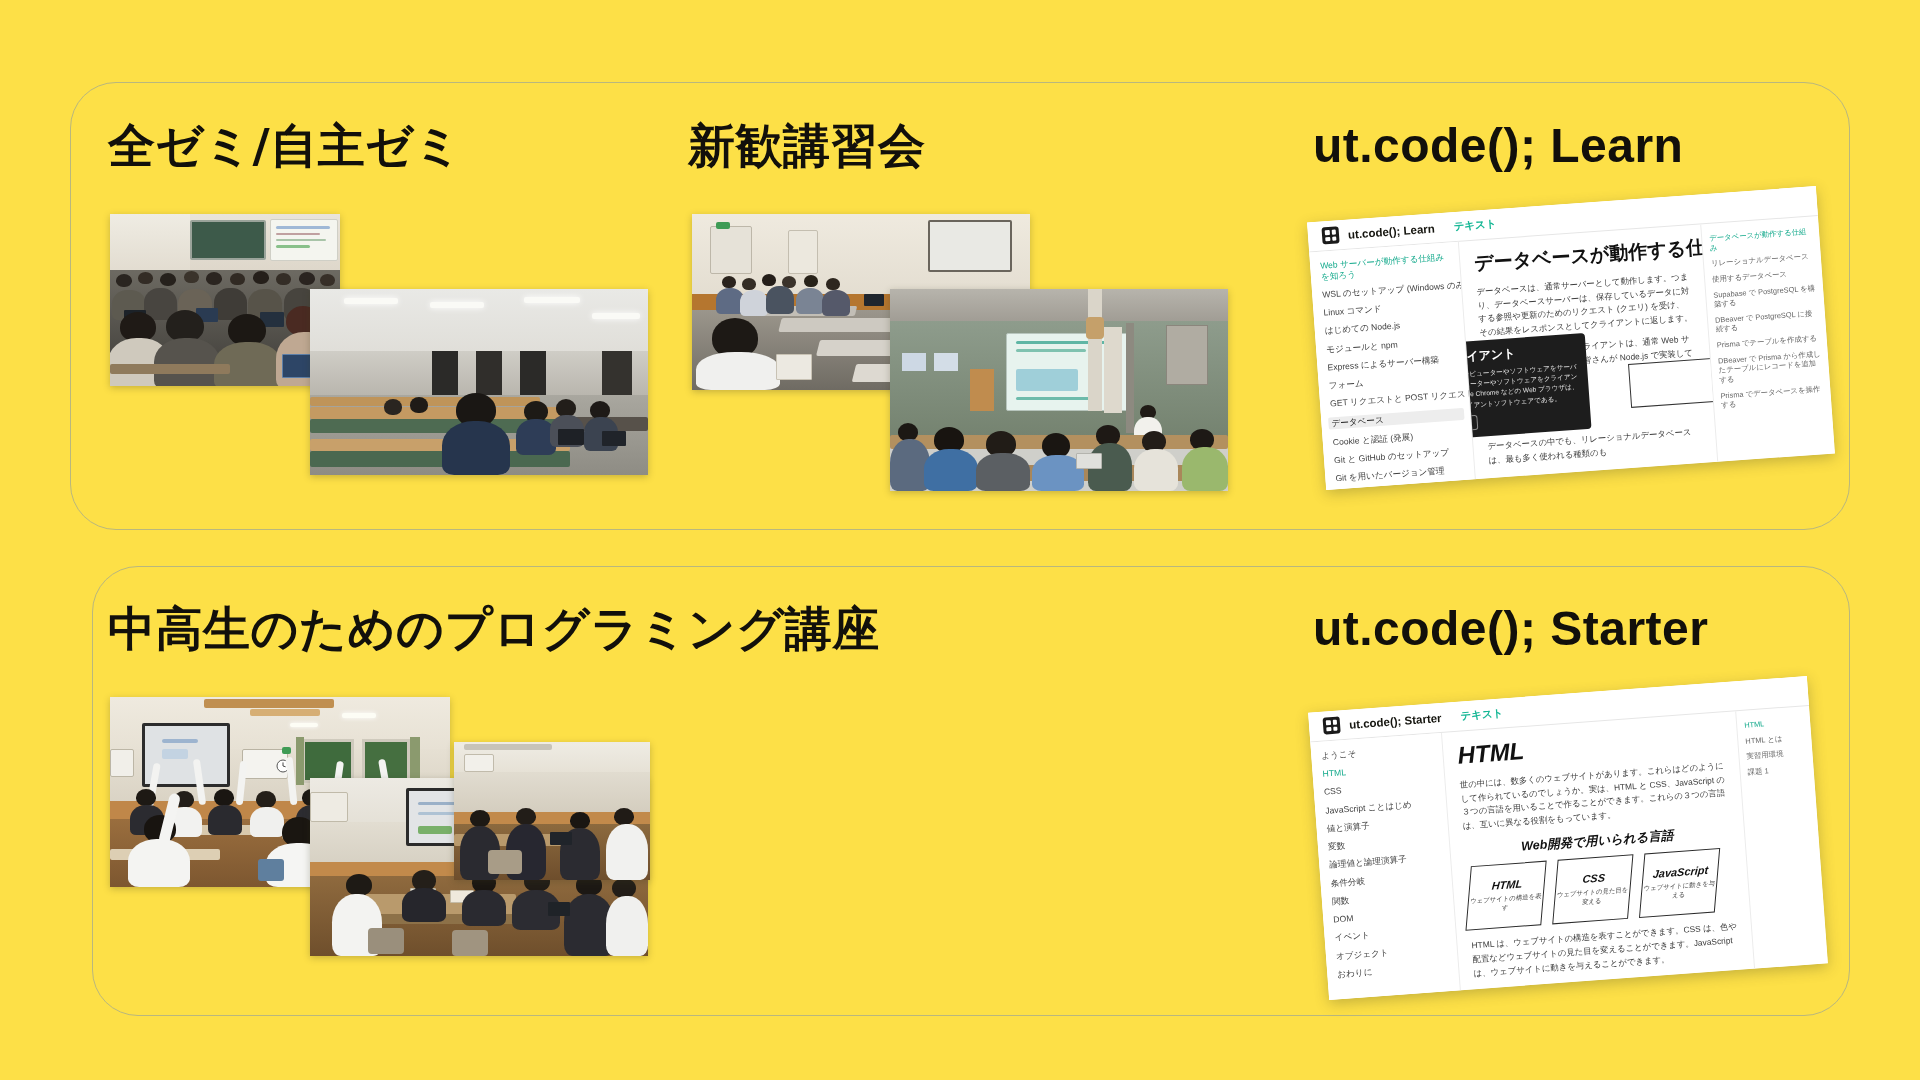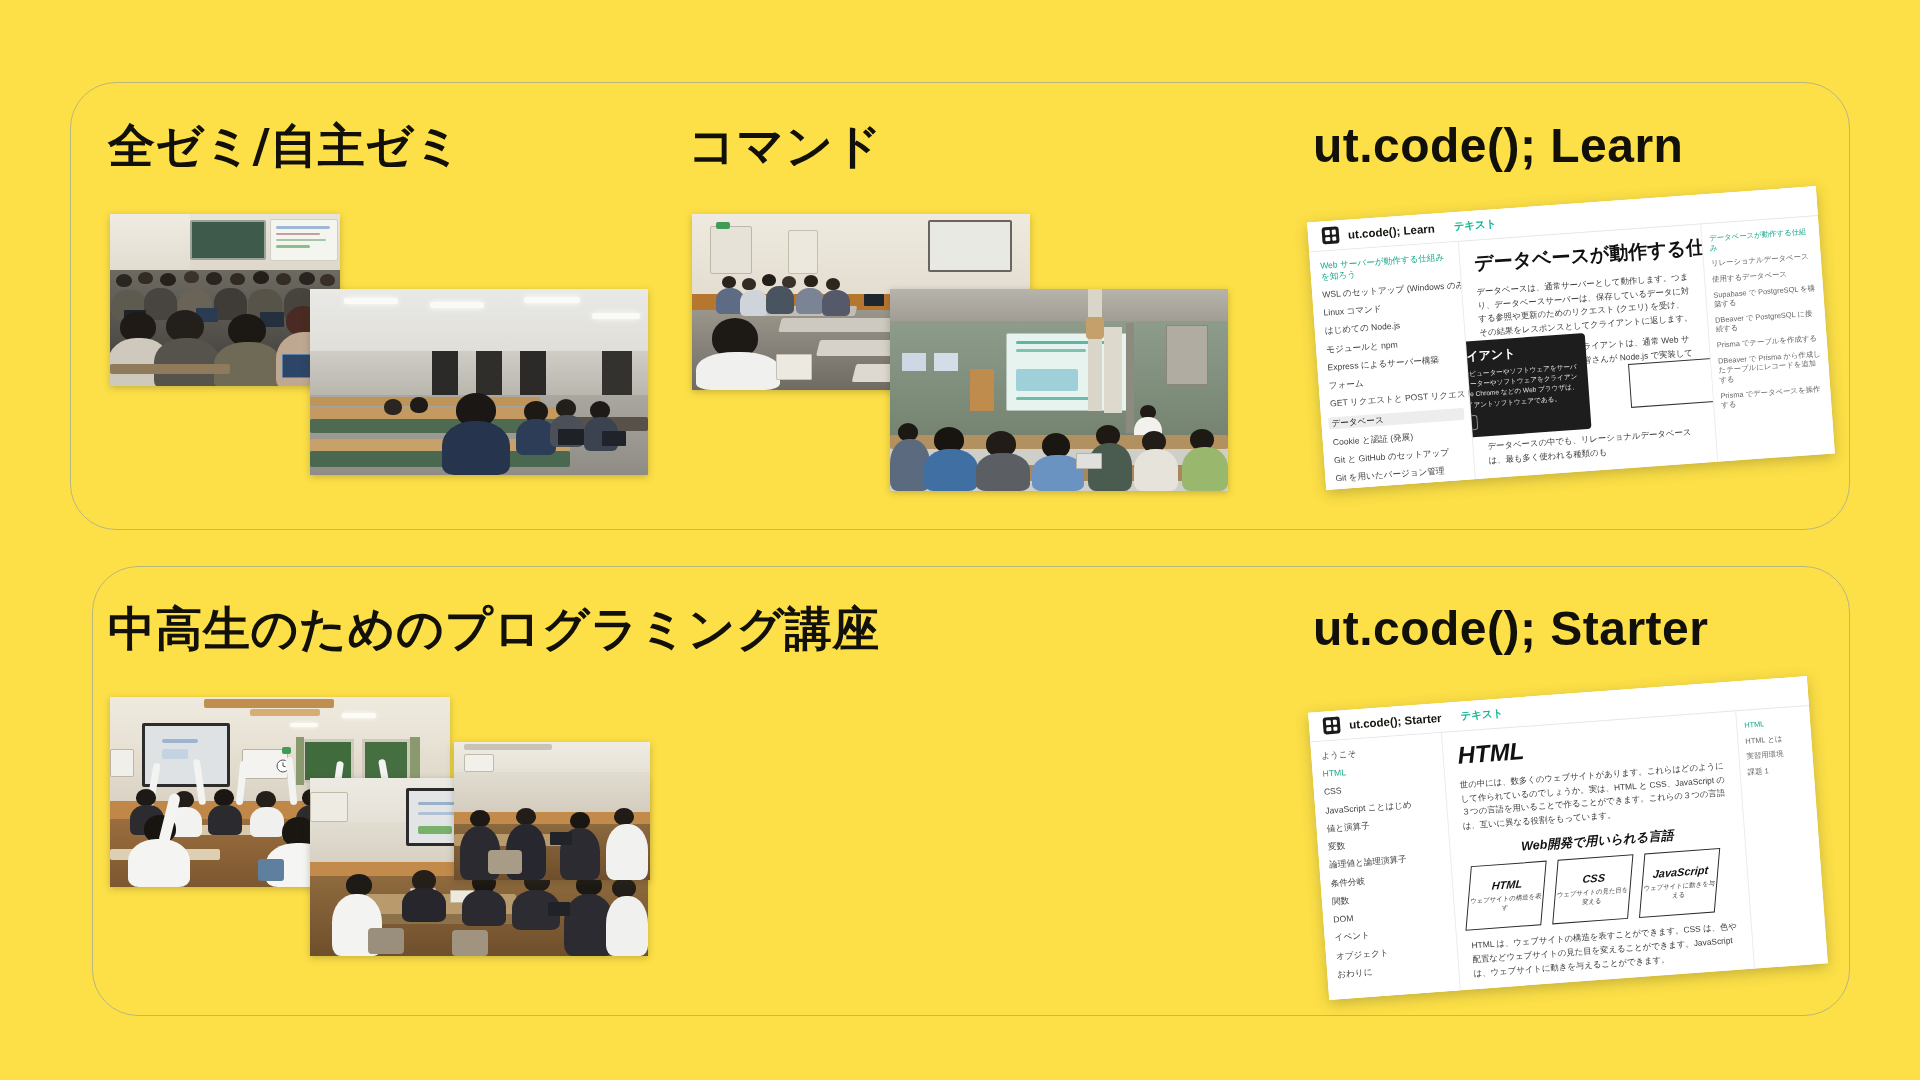--- a/index.html
+++ b/index.html
@@ -123,21 +123,21 @@
   .sec-h { font-size:12.5px; font-weight:800; color:#111; text-align:center; font-style:italic; }
 </style>
 </head>
 <body>
 
 <div class="page">
 
   <div class="section-card" id="card-activities"></div>
 
   <div class="heading jp" id="h-zemi">全ゼミ/自主ゼミ</div>
-  <div class="heading jp" id="h-shinkan">コマンド</div>
+  <div class="heading jp" id="h-shinkan">新歓講習会</div>
   <div class="heading" id="h-learn">ut.code(); Learn</div>
 
   <div class="photo" style="left:110px; top:214px; width:230px; height:172px;">
     <div class="scene">
       <div class="wall" style="top:0;height:62px;background:linear-gradient(180deg,#e9e4da,#ddd6c9);"></div>
       <div class="board" style="left:80px;top:6px;width:76px;height:40px;background:#3d5a4a;border:2px solid #9aa39a;"></div>
       <div class="screen" style="left:160px;top:5px;width:68px;height:42px;background:#f4f5ef;border:1px solid #cfcfc6;"></div>
       <div class="screen" style="left:166px;top:12px;width:54px;height:3px;background:#9fb8d6;"></div>
       <div class="screen" style="left:166px;top:19px;width:44px;height:2px;background:#c0a0a0;"></div>
       <div class="screen" style="left:166px;top:25px;width:50px;height:2px;background:#a8c4a8;"></div>

